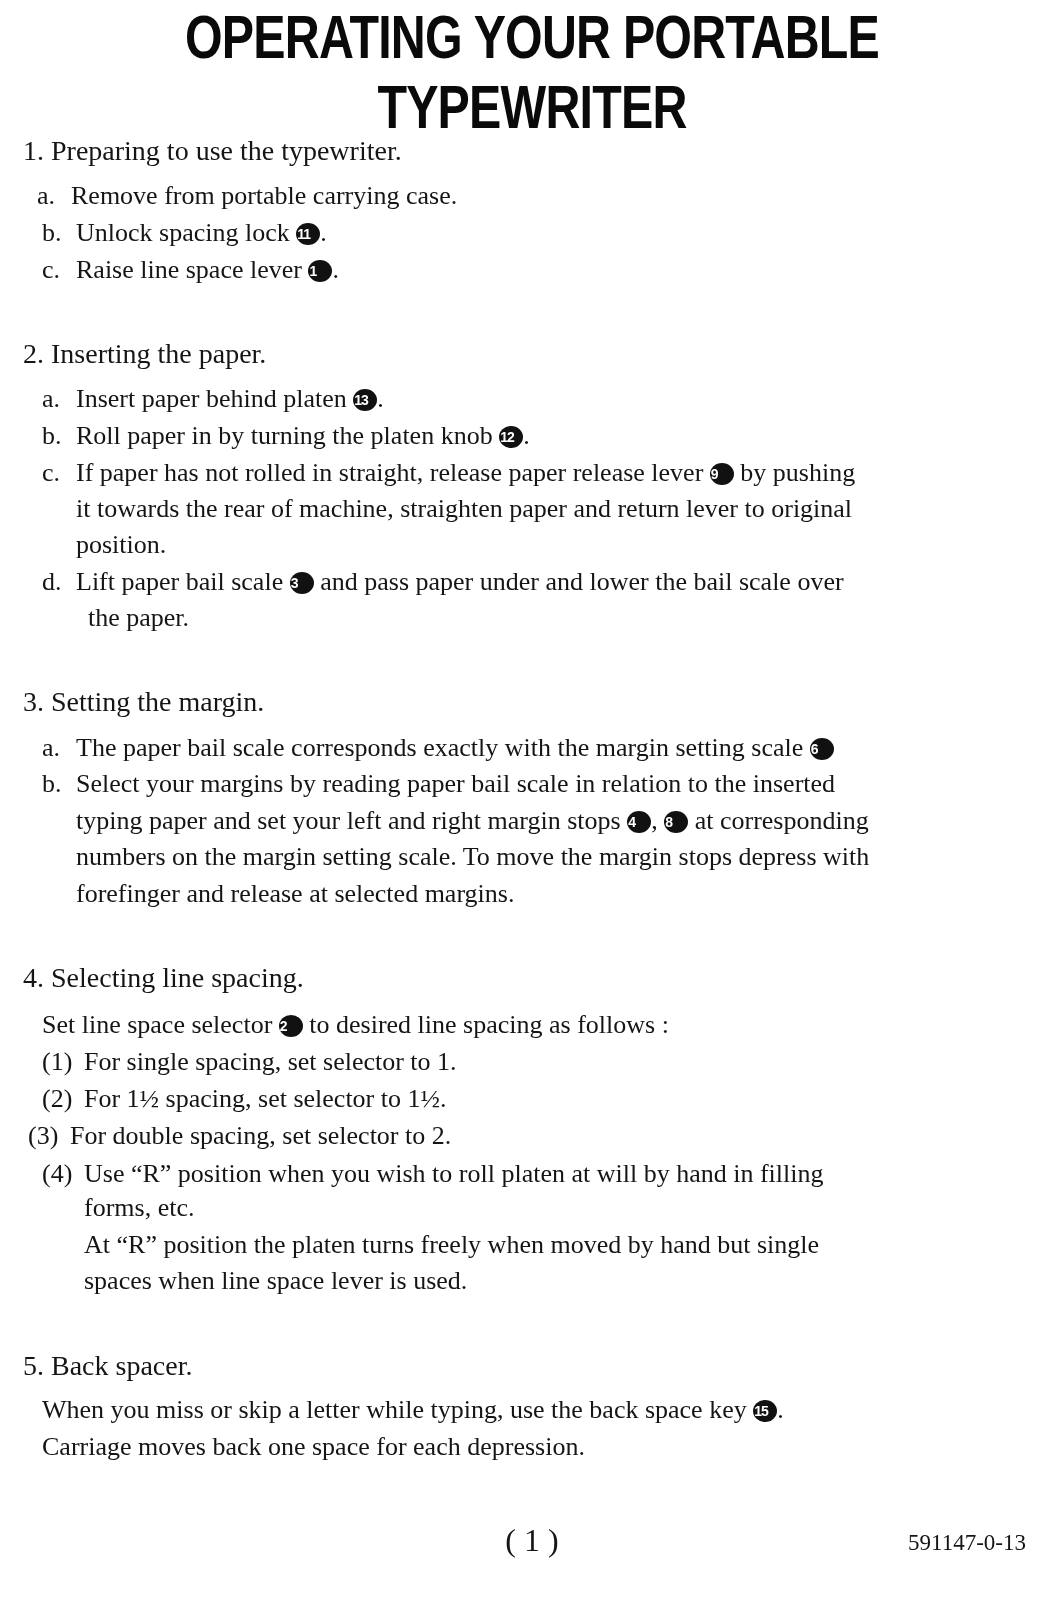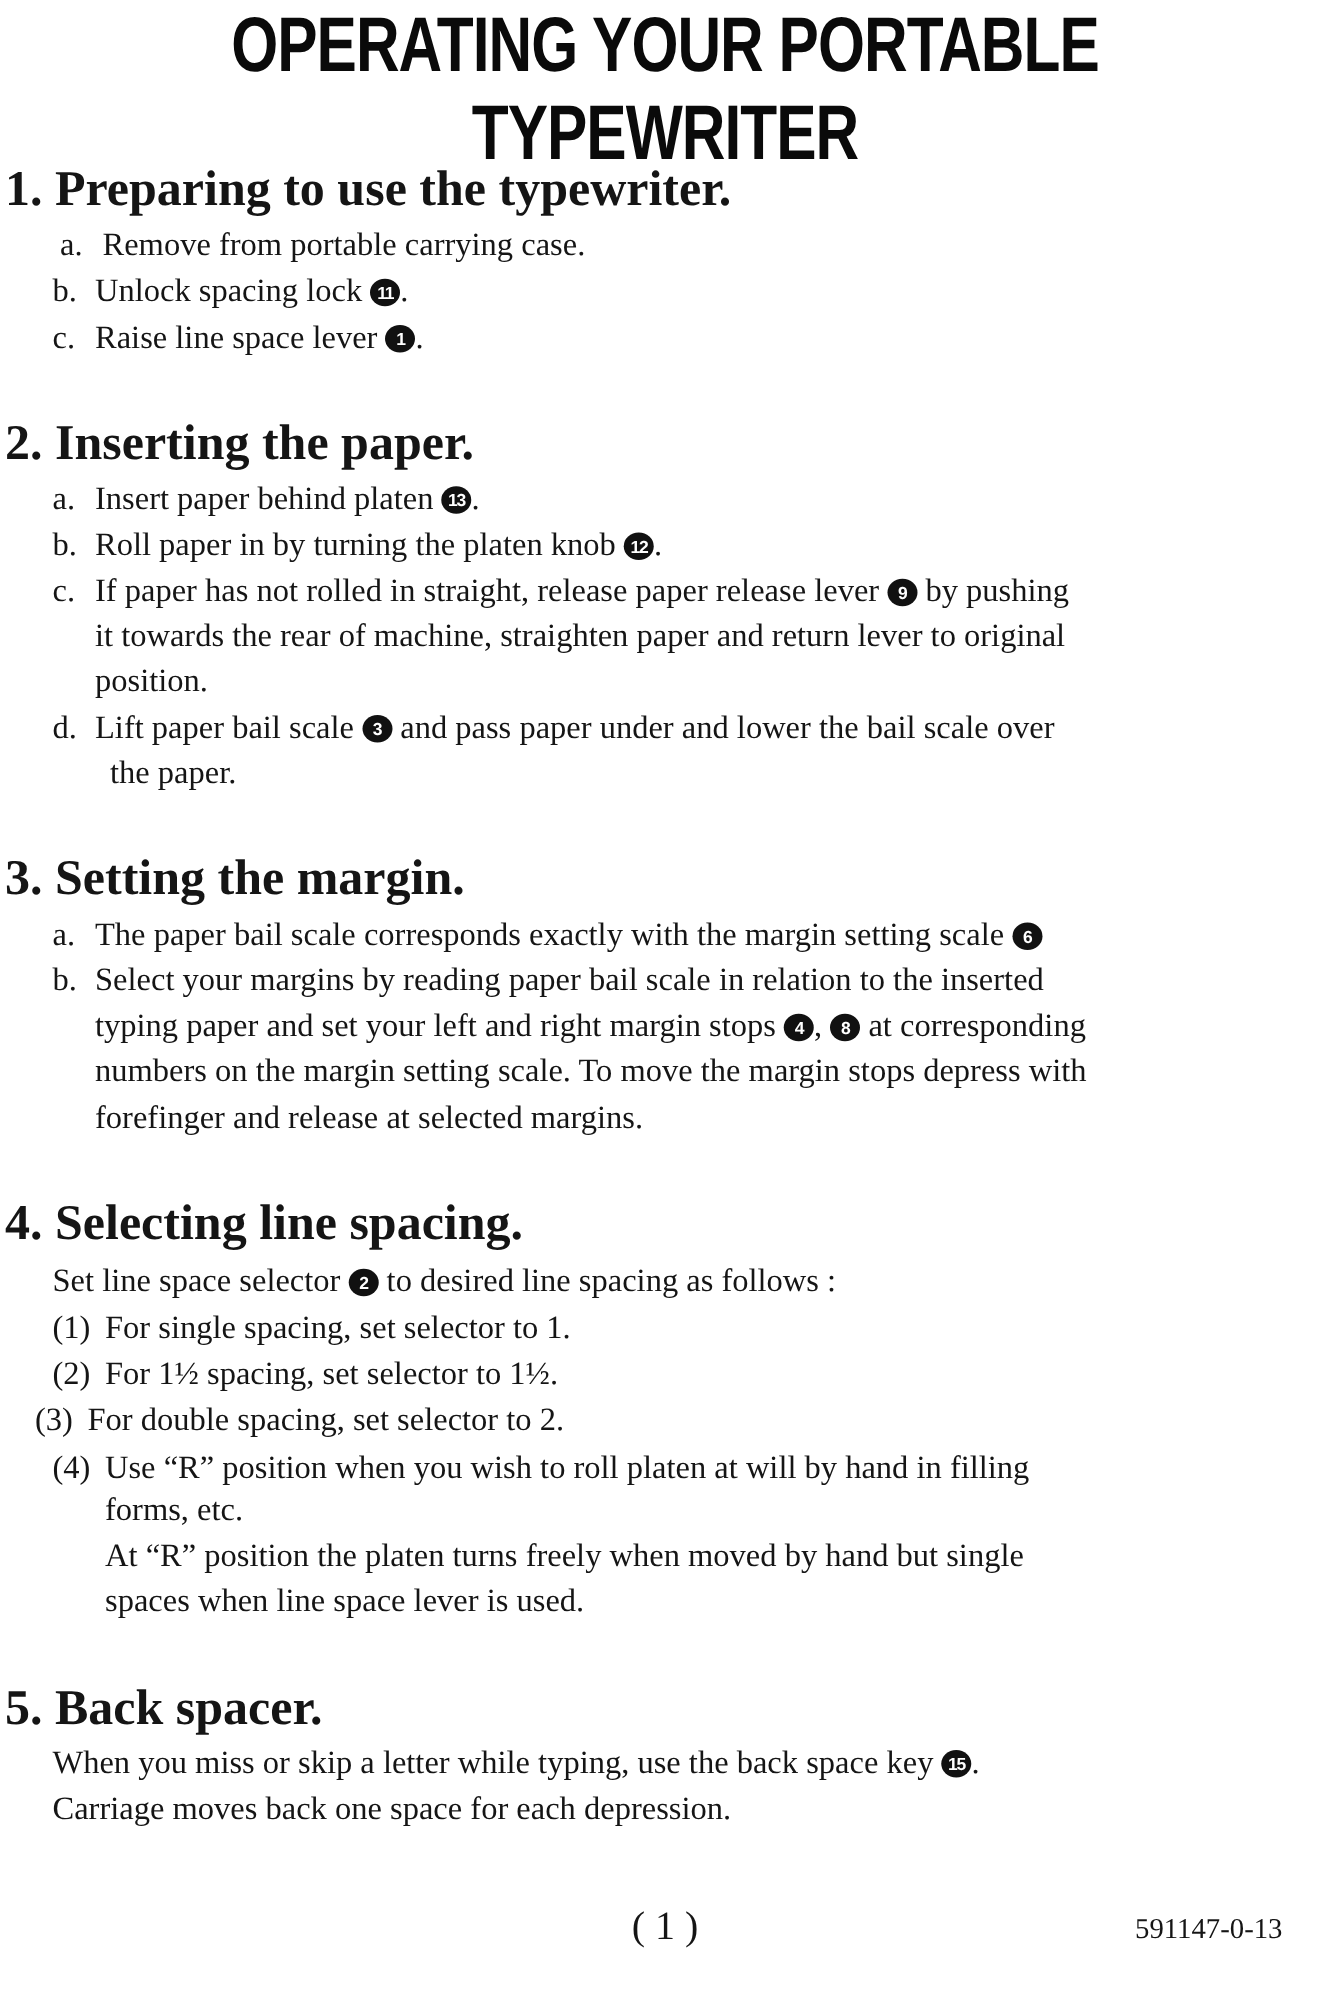--- a/index.html
+++ b/index.html
@@ -9,44 +9,44 @@
     font-family: "Liberation Serif", "DejaVu Serif", serif;
   }
   .title {
     position: absolute; left: 0; top: 2px; width: 1064px; text-align: center;
     font-family: "Liberation Sans", "DejaVu Sans", sans-serif;
     font-weight: bold; font-size: 62px; letter-spacing: -1px;
     transform: scaleX(0.78); transform-origin: center top;
     color: #0a0a0a; margin: 0; line-height: 70px;
   }
   .section { position: absolute; left: 0; width: 1064px; }
-  .sec-head { position: absolute; left: 4px; font-size: 40px; line-height: 36px; white-space: nowrap; font-weight: bold; }
+  .sec-head { position: absolute; left: 23px; font-size: 28px; line-height: 36px; white-space: nowrap; }
   .line { position: absolute; font-size: 26px; line-height: 36px; white-space: nowrap; }
   .marker { display: inline-block; width: 34px; }
   .pmarker { display: inline-block; width: 42px; }
   .badge {
     display: inline-block; min-width: 22px; height: 22px; border-radius: 50%;
     background: #111; color: #fff; font-family: "Liberation Sans", "DejaVu Sans", sans-serif;
-    font-weight: bold; font-size: 14px; line-height: 22px; text-align: center;
+    font-weight: bold; font-size: 14px; line-height: 22px; text-align: left;
     vertical-align: 2px; padding: 0 1px; letter-spacing: -1px;
   }
   .page-num { position: absolute; top: 1522px; left: 0; width: 1064px; text-align: center; font-size: 32px; }
   .doc-code { position: absolute; top: 1530px; right: 38px; font-size: 23px; }
 </style>
 </head>
 <body>
 
 <h1 class="title">OPERATING YOUR PORTABLE TYPEWRITER</h1>
 
 <div class="section">
   <div class="sec-head" style="top:133px">
     <span>1.</span>
     <span>Preparing to use the typewriter.</span>
   </div>
-  <div class="line" style="top:178px;left:48px">
+  <div class="line" style="top:178px;left:37px">
     <span class="marker">a.</span><span>Remove from portable carrying case.</span>
   </div>
   <div class="line" style="top:215px;left:42px">
     <span class="marker">b.</span><span>Unlock spacing lock </span><span class="badge">11</span><span>.</span>
   </div>
   <div class="line" style="top:252px;left:42px">
     <span class="marker">c.</span><span>Raise line space lever </span><span class="badge">1</span><span>.</span>
   </div>
 </div>
 

